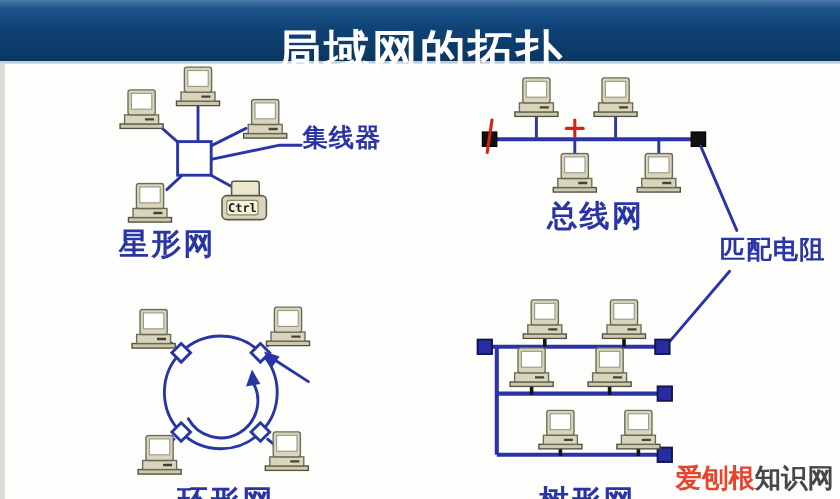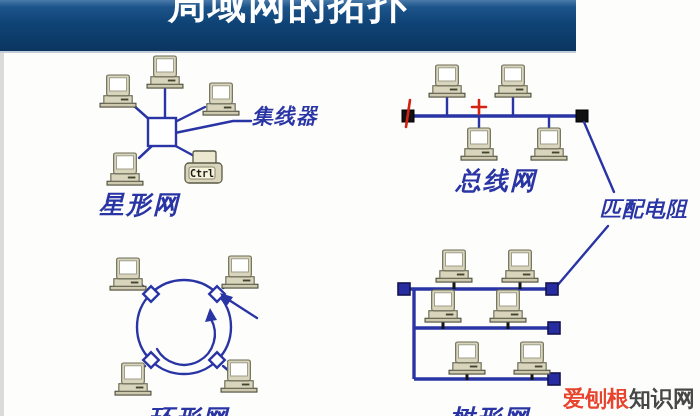--- a/index.html
+++ b/index.html
@@ -3,24 +3,24 @@
 <meta charset="utf-8">
 <style>
   html,body { margin:0; padding:0; background:#ffffff; }
   #slide {
     position:relative; width:700px; height:416px; overflow:hidden;
     background: var(--background, #fdfdfc);
     font-family:"Liberation Sans","DejaVu Sans",sans-serif;
   }
   
   #title-bar {
-    position:absolute; left:0; top:0; width:576px; height:53px;
+    position:absolute; left:0; top:0; width:700px; height:53px;
     background: linear-gradient(to bottom, #4a7aaa 0%, #1c548a 14%, #0f4376 45%, #0c3b68 80%, #0a3560 100%);
     border-bottom:2px solid #c2ccd6;
-    display:flex; align-items:flex-end; justify-content:center;
+    display:flex; align-items:flex-start; justify-content:center;
     box-sizing:border-box;
   }
   #page-title {
     color: var(--title-text, #ffffff);
     font-size:38px; font-weight:bold; letter-spacing:2px;
     line-height:1; padding-bottom:2px;
   }
   .left-edge {
     position:absolute; left:0; top:53px; width:4px; height:363px;
     background:#dddbd7;
@@ -31,21 +31,21 @@
   .ln-thick { stroke-width:3.4; stroke-linecap:butt; }
   .stub-dark { stroke:#151515; stroke-width:3; }
   .node-white { fill:#ffffff; stroke: var(--line-blue, #2a35a5); stroke-width:2.4; }
   .node-black { fill: var(--terminator-black, #111111); stroke:#000000; stroke-width:1; }
   .node-blue  { fill: var(--tree-node-blue, #272da0); stroke:#15164f; stroke-width:1.6; }
   .red  { stroke: var(--red-mark, #d42312); stroke-width:2.6; stroke-linecap:round; fill:none; }
   .arrow-fill { fill: var(--line-blue, #2a35a5); stroke:none; }
   
   .lbl {
     position:absolute; color: var(--label-blue, #2a35a5);
-    font-weight:bold; white-space:nowrap; line-height:1.1;font-style:italic;
+    font-weight:bold; white-space:nowrap; line-height:1.1;
   }
   .lbl-section { font-size:25px; letter-spacing:2px; }
   .lbl-annot   { font-size:21px; letter-spacing:1px; }
   #hub-label      { left:252px; top:104px; }
   #star-label     { left:99px; top:191px; }
   #bus-label      { left:456px; top:167px; }
   #resistor-label { left:600px; top:197px; }
   #coupler-label  { left:261px; top:309px; }
   #ring-label     { left:148px; top:405px; }
   #tree-label     { left:449px; top:405px; }

